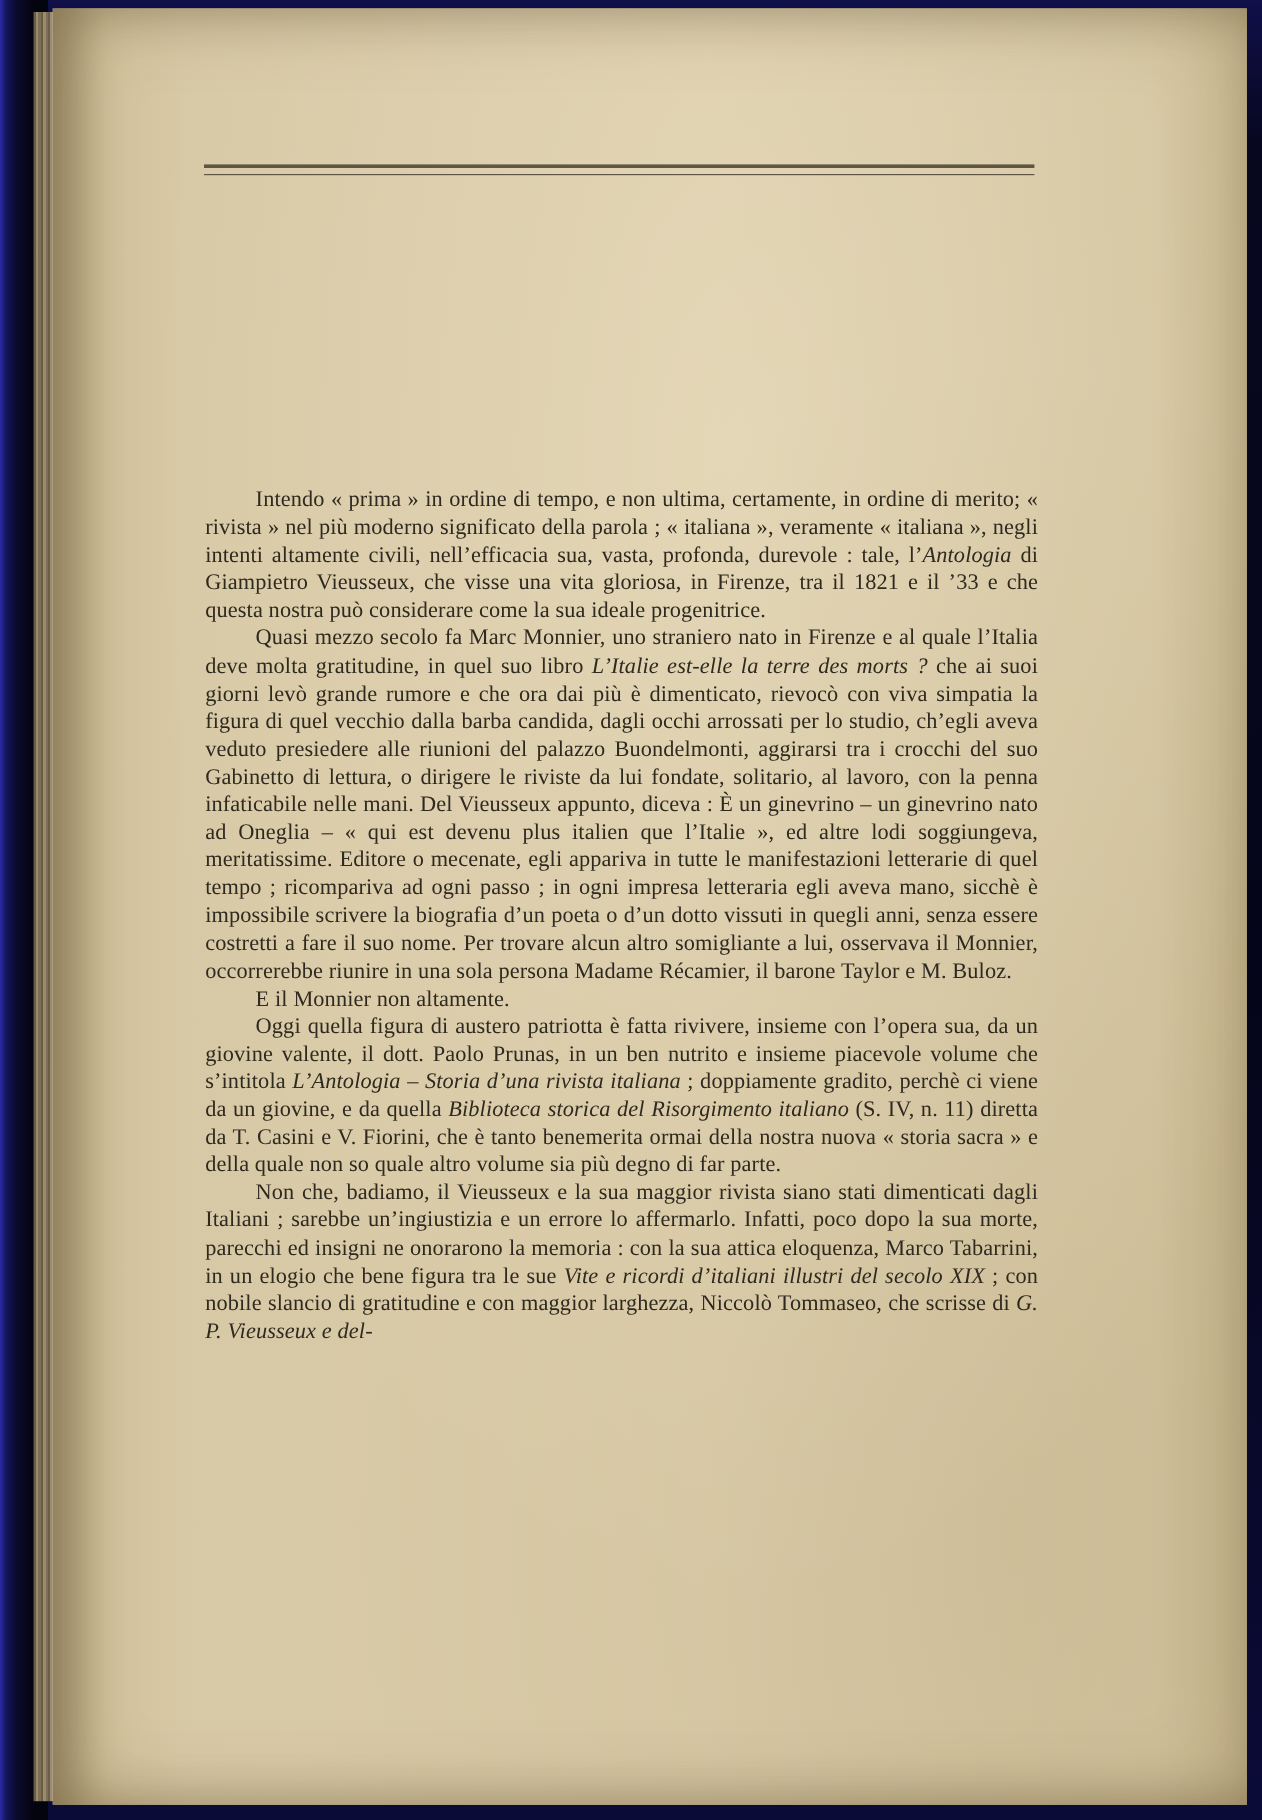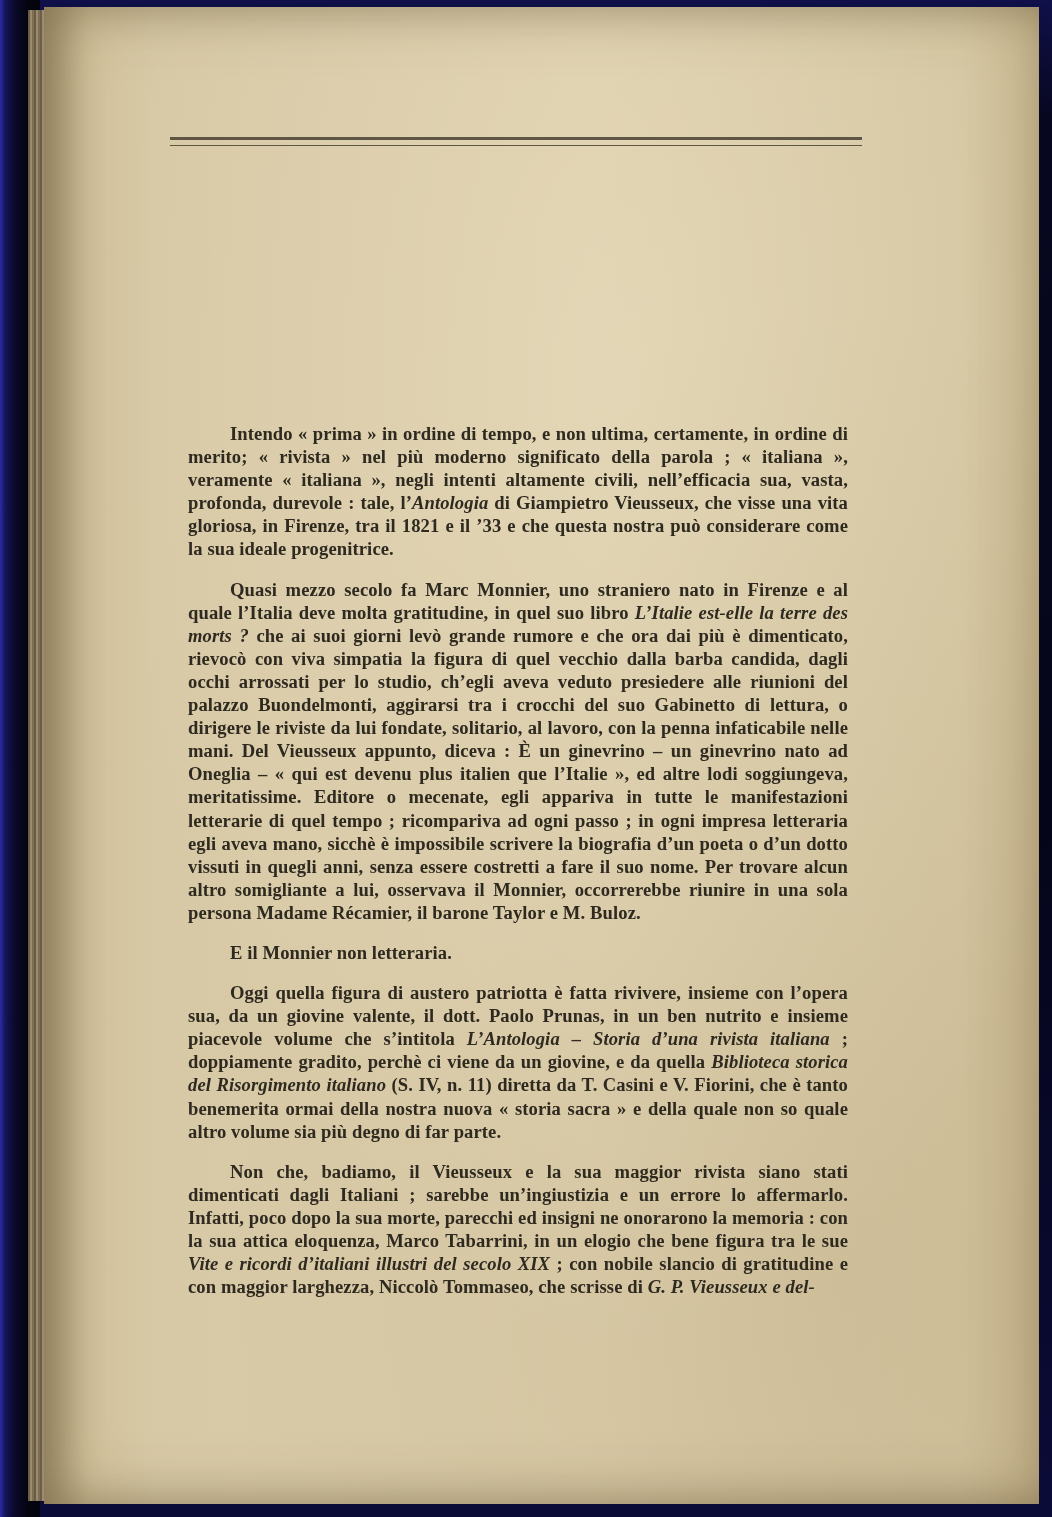--- a/index.html
+++ b/index.html
@@ -55,35 +55,34 @@
   .text-block{
     position:absolute;
     left:127px;top:398px;width:694px;
     color:var(--ink);
     font-size:18.6px;
     line-height:23.1px;
     text-align:justify;
     letter-spacing:.1px;
   }
   .text-block p.para{
-    margin:17px;
+    margin:0;
     text-indent:42px;
-    font-weight:bold;
   }
   .text-block .it{font-style:italic;}
 </style>
 </head>
 <body>
 
 <div class="scan">
   <div class="edge-left"></div>
   <div class="page-edges"></div>
   <div class="paper">
     <div class="double-rule"></div>
     <div class="text-block">
         <p class="para"><span>Intendo « prima » in ordine di tempo, e non ultima, certamente, in ordine di merito; « rivista » nel più moderno significato della parola ; « italiana », veramente « italiana », negli intenti altamente civili, nell’efficacia sua, vasta, profonda, durevole : tale, l’</span><span class="it">Antologia</span><span> di Giampietro Vieusseux, che visse una vita gloriosa, in Firenze, tra il 1821 e il ’33 e che questa nostra può considerare come la sua ideale progenitrice.</span></p>
         <p class="para"><span>Quasi mezzo secolo fa Marc Monnier, uno straniero nato in Firenze e al quale l’Italia deve molta gratitudine, in quel suo libro </span><span class="it">L’Italie est-elle la terre des morts ?</span><span> che ai suoi giorni levò grande rumore e che ora dai più è dimenticato, rievocò con viva simpatia la figura di quel vecchio dalla barba candida, dagli occhi arrossati per lo studio, ch’egli aveva veduto presiedere alle riunioni del palazzo Buondelmonti, aggirarsi tra i crocchi del suo Gabinetto di lettura, o dirigere le riviste da lui fondate, solitario, al lavoro, con la penna infaticabile nelle mani. Del Vieusseux appunto, diceva : È un ginevrino – un ginevrino nato ad Oneglia – « qui est devenu plus italien que l’Italie », ed altre lodi soggiungeva, meritatissime. Editore o mecenate, egli appariva in tutte le manifestazioni letterarie di quel tempo ; ricompariva ad ogni passo ; in ogni impresa letteraria egli aveva mano, sicchè è impossibile scrivere la biografia d’un poeta o d’un dotto vissuti in quegli anni, senza essere costretti a fare il suo nome. Per trovare alcun altro somigliante a lui, osservava il Monnier, occorrerebbe riunire in una sola persona Madame Récamier, il barone Taylor e M. Buloz.</span></p>
-        <p class="para"><span>E il Monnier non letteraria.</span></p>
+        <p class="para"><span>E il Monnier non altamente.</span></p>
         <p class="para"><span>Oggi quella figura di austero patriotta è fatta rivivere, insieme con l’opera sua, da un giovine valente, il dott. Paolo Prunas, in un ben nutrito e insieme piacevole volume che s’intitola </span><span class="it">L’Antologia – Storia d’una rivista italiana</span><span> ; doppiamente gradito, perchè ci viene da un giovine, e da quella </span><span class="it">Biblioteca storica del Risorgimento italiano</span><span> (S. IV, n. 11) diretta da T. Casini e V. Fiorini, che è tanto benemerita ormai della nostra nuova « storia sacra » e della quale non so quale altro volume sia più degno di far parte.</span></p>
         <p class="para"><span>Non che, badiamo, il Vieusseux e la sua maggior rivista siano stati dimenticati dagli Italiani ; sarebbe un’ingiustizia e un errore lo affermarlo. Infatti, poco dopo la sua morte, parecchi ed insigni ne onorarono la memoria : con la sua attica eloquenza, Marco Tabarrini, in un elogio che bene figura tra le sue </span><span class="it">Vite e ricordi d’italiani illustri del secolo XIX</span><span> ; con nobile slancio di gratitudine e con maggior larghezza, Niccolò Tommaseo, che scrisse di </span><span class="it">G. P. Vieusseux e del-</span></p>
       </div>
   </div>
 </div>
 
 </body></html>

